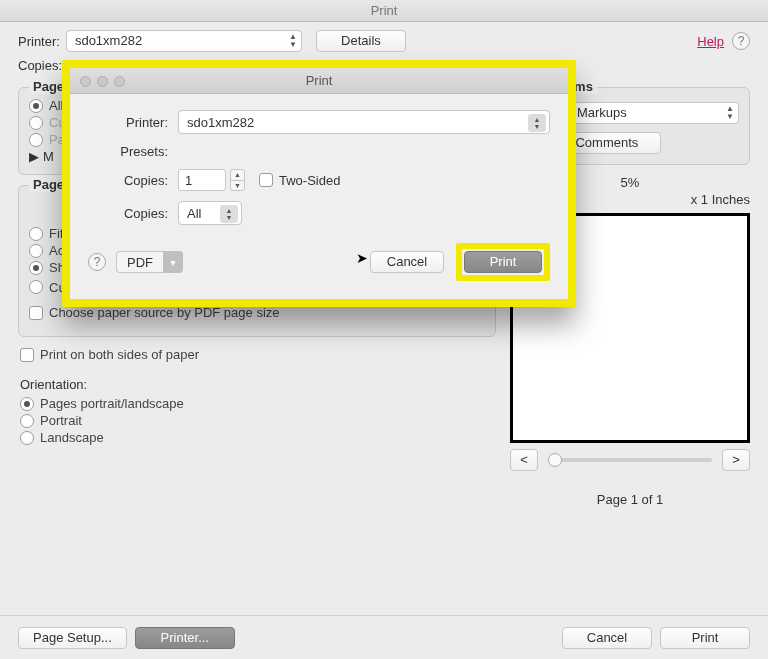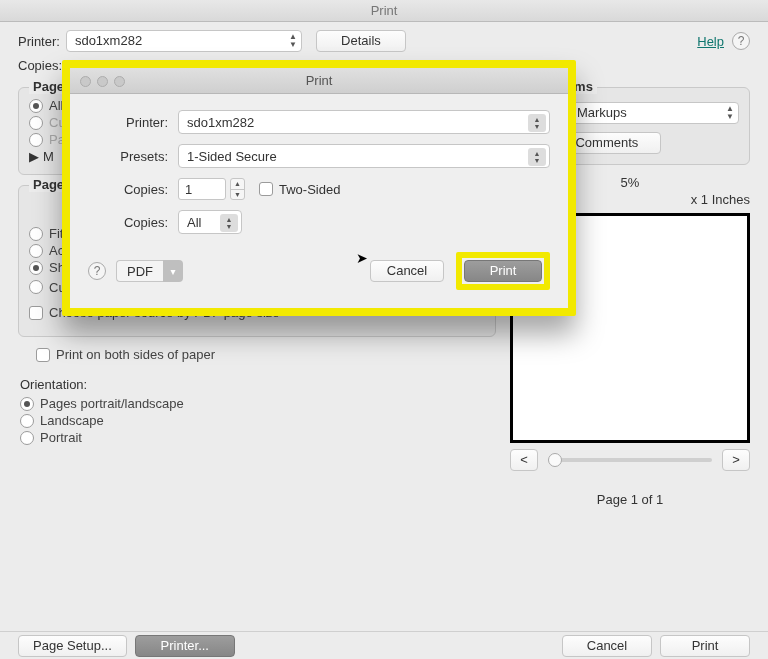--- a/index.html
+++ b/index.html
@@ -58,21 +58,21 @@
   .btn.primary {
     background: linear-gradient(#9d9d9d,#878787);
     color:#fff;
     border-color:#777;
   }
   .helpicon {
     width:18px; height:18px; border:1px solid #aaa; border-radius:50%;
     display:inline-flex; align-items:center; justify-content:center;
     color:#777; font-size:12px; background:#f5f5f5;
   }
-  .link { color:#0f766e; text-decoration: underline; }
+  .link { color:#be185d; text-decoration: underline; }
 
   .sections { padding: 6px 18px 0 18px; display:flex; gap:14px; }
   .leftcol { flex: 1 1 auto; }
   .rightcol { flex: 0 0 240px; }
 
   .group {
     border:1px solid #c9c9c9; border-radius:6px; padding:8px 10px 10px 10px;
     background:#e6e6e6; margin-bottom:10px; position:relative;
   }
   .group .title { position:absolute; top:-9px; left:10px; background:#ececec;
@@ -96,21 +96,21 @@
     border:3px solid #000; background:#fff; height:230px; width:100%;
   }
   .prevnav { display:flex; align-items:center; gap:10px; margin-top:6px; }
   .slider {
     flex:1; height:4px; background:#cfcfcf; border-radius:4px; position:relative;
   }
   .slider .thumb{position:absolute;left:0;top:-5px;width:14px;height:14px;border-radius:50%;
     background:#fafafa;border:1px solid #aaa;}
 
   .bottombar{
-    position:absolute; left:0; right:0; bottom:0; height:28px;
+    position:absolute; left:0; right:0; bottom:0; height:44px;
     padding:0 18px; display:flex; align-items:center; gap:8px;
     border-top:1px solid #cfcfcf; background:#ececec;
   }
   .bottombar .spacer{flex:1;}
 
   
   .sheet {
     position:absolute; left:62px; top:60px; width:514px;
     border:8px solid #f2e900; background:#efefef;
     box-shadow:0 18px 28px rgba(0,0,0,0.35);
@@ -217,38 +217,38 @@
         <span>Custom Scale:</span>
         <input class="txtinput" value="100" style="">
         <span>%</span>
       </div>
       <div class="check" style="margin-top:8px;">
         <span class="c"></span>
         <span>Choose paper source by PDF page size</span>
       </div>
     </div>
 
-    <div class="check" style="margin:0 2px 8px 18px;">
+    <div class="check" style="margin:0 2px 8px 2px;">
       <span class="c"></span>
       <span>Print on both sides of paper</span>
     </div>
 
     <div style="margin:15px 2px;">
       <div style="margin-bottom:4px;">Orientation:</div>
       <div class="radio">
         <span class="r sel"></span>
         <span>Pages portrait/landscape</span>
       </div>
       <div class="radio">
         <span class="r"></span>
+        <span>Portrait</span>
+      </div>
+      <div class="radio">
+        <span class="r"></span>
         <span>Landscape</span>
-      </div>
-      <div class="radio">
-        <span class="r"></span>
-        <span>Portrait</span>
       </div>
     </div>
   </div>
 
   <div class="rightcol">
     <div class="group" style="padding-top:14px;">
       <div class="title" style="background:#ececec;">ts &amp; Forms</div>
       <div class="select" style="width:100%;margin-bottom:8px;">
         <span>ent and Markups</span>
         <span class="arrows">▲<br>▼</span>
@@ -310,24 +310,20 @@
   <div class="sh-body">
     <div class="frow">
       <div class="flabel">Printer:</div>
       <div class="sh-select" style="flex:1;">
         <span>sdo1xm282</span>
         <span class="arrows">▲<br>▼</span>
       </div>
     </div>
     <div class="frow">
       <div class="flabel">Presets:</div>
-      <div class="sh-select" style="flex:1;">
-        <span>1-Sided Secure</span>
-        <span class="arrows">▲<br>▼</span>
-      </div>
     </div>
     <div class="frow">
       <div class="flabel">Copies:</div>
       <div class="numbox">
         <span>1</span>
       </div>
       <div class="spin">
         <div>▲</div>
         <div>▼</div>
       </div>

